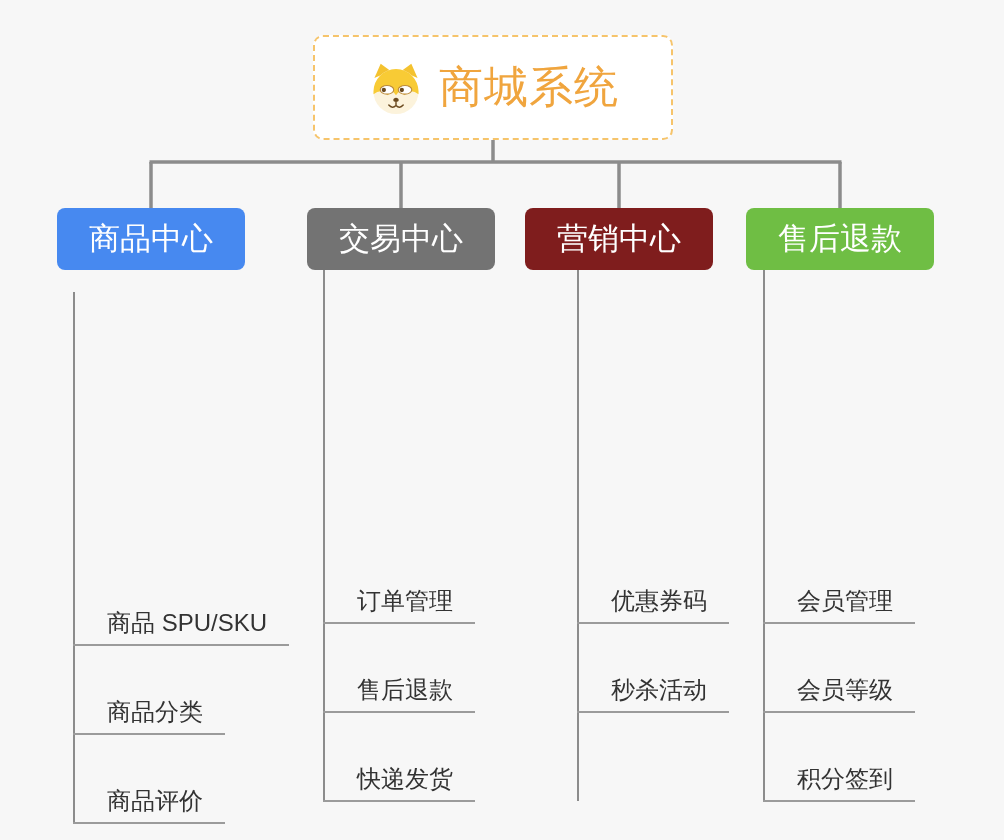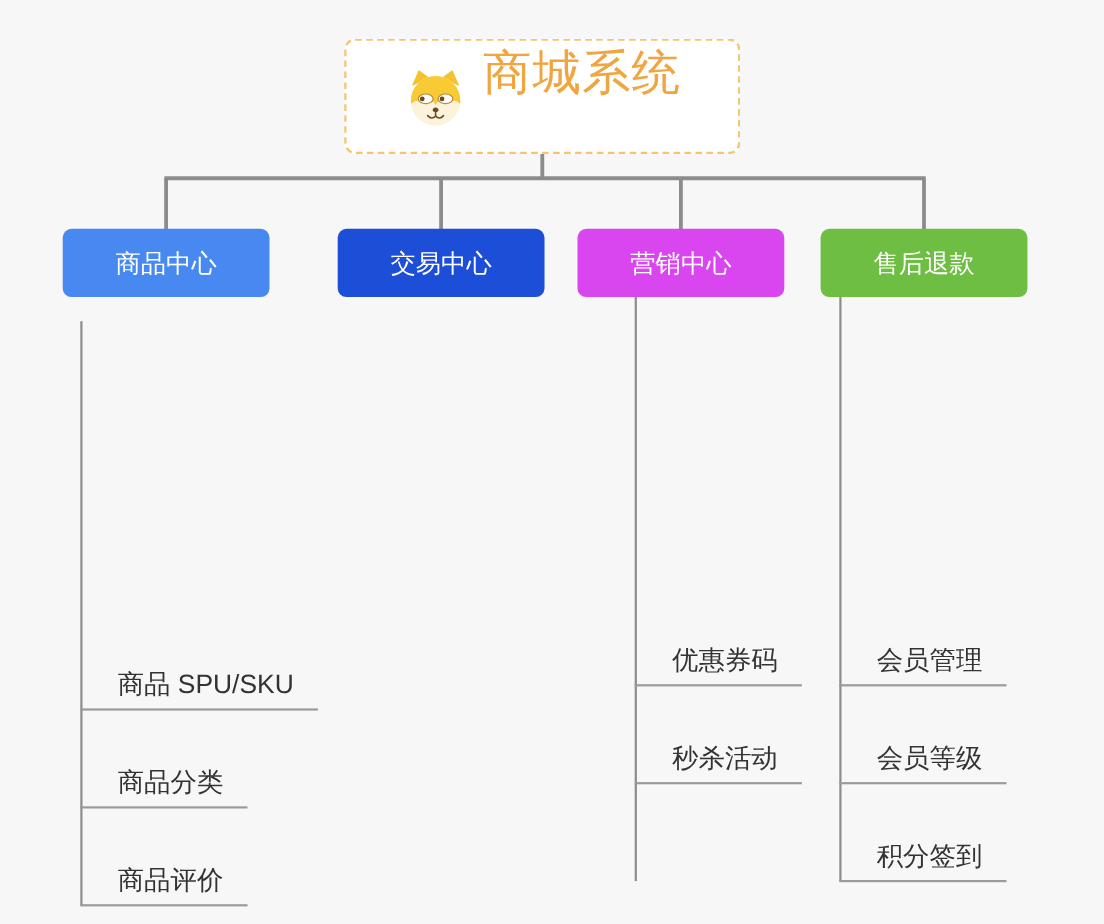--- a/index.html
+++ b/index.html
@@ -3,29 +3,29 @@
 <meta charset="utf-8">
 <style>
   html,body{margin:0;padding:0;background:#f7f7f7;font-family:"Liberation Sans","DejaVu Sans",sans-serif;}
   .canvas{position:relative;width:1004px;height:840px;background:#f7f7f7;overflow:hidden;}
   .connectors{position:absolute;left:0;top:0;pointer-events:none;}
 
   
   .root-node{
     position:absolute;left:313px;top:35px;width:360px;height:105px;
     background:#ffffff;border:2px dashed #f6c46b;border-radius:10px;
-    box-sizing:border-box;display:flex;justify-content:center;gap:14px;
+    box-sizing:border-box;display:flex;align-items:center;justify-content:center;gap:14px;
   }
   .root-title{font-size:44px;letter-spacing:1px;}
   .dog-icon{display:inline-flex;align-items:center;}
 
   
   .branch-header{
     position:absolute;top:208px;width:188px;height:62px;border-radius:8px;
-    color:#ffffff;font-size:23px;text-align:center;line-height:62px;
+    color:#ffffff;font-size:31px;text-align:center;line-height:62px;
     box-sizing:border-box;
   }
   .bh-0{left:57px;} .bh-1{left:307px;} .bh-2{left:525px;} .bh-3{left:746px;}
 
   
   .column{position:absolute;top:270px;width:240px;height:540px;}
   .col-0{left:73px;margin-top:22px;} .col-1{left:323px;} .col-2{left:533px;margin-left:44px;} .col-3{left:763px;}
   .trunk{position:absolute;left:0;top:0;width:2px;height:531px;background:#8c8c8c;}
   .leaf{
     position:absolute;left:0;transform:translateY(-100%);
@@ -62,32 +62,39 @@
         <circle cx="18.5" cy="32.2" r="2.4" fill="#6b4a1f"></circle>
         <circle cx="38.5" cy="32.2" r="2.4" fill="#6b4a1f"></circle>
         <path d="M29.5,42 q2.5,-2.2 5,0 q1.2,1.2 0,2.6 q-2.5,1.8 -5,0 q-1.2,-1.4 0,-2.6 Z" fill="#6b4a1f"></path>
         <path d="M32,46 v3 M24,49 q4,4.5 8,0.5 q4,4 8,-0.5" stroke="#6b4a1f" stroke-width="1.6" fill="none" stroke-linecap="round"></path>
       </svg>
     </span>
     <span class="root-title" style="color: rgb(240, 165, 62);">商城系统</span>
   </div>
 
   <div class="branch-header bh-0" style="background: rgb(71, 137, 240);">商品中心</div>
-  <div class="branch-header bh-1" style="background: #1d4ed8;">交易中心</div>
-  <div class="branch-header bh-2" style="background: #d946ef;">营销中心</div>
+  <div class="branch-header bh-1" style="background: #737373;">交易中心</div>
+  <div class="branch-header bh-2" style="background: #7f1d1d;">营销中心</div>
   <div class="branch-header bh-3" style="background: rgb(111, 190, 68);">售后退款</div>
 
   <div class="column col-0">
     <div class="trunk"></div>
     <div class="leaf r0">商品 SPU/SKU</div>
     <div class="leaf r1">商品分类</div>
     <div class="leaf r2">商品评价</div>
 
   </div>
 
+  <div class="column col-1">
+    <div class="trunk"></div>
+    <div class="leaf r0">订单管理</div>
+    <div class="leaf r1">售后退款</div>
+    <div class="leaf r2">快递发货</div>
+
+  </div>
 
   <div class="column col-2">
     <div class="trunk"></div>
     <div class="leaf r0">优惠券码</div>
     <div class="leaf r1">秒杀活动</div>
 
   </div>
 
   <div class="column col-3">
     <div class="trunk"></div>

